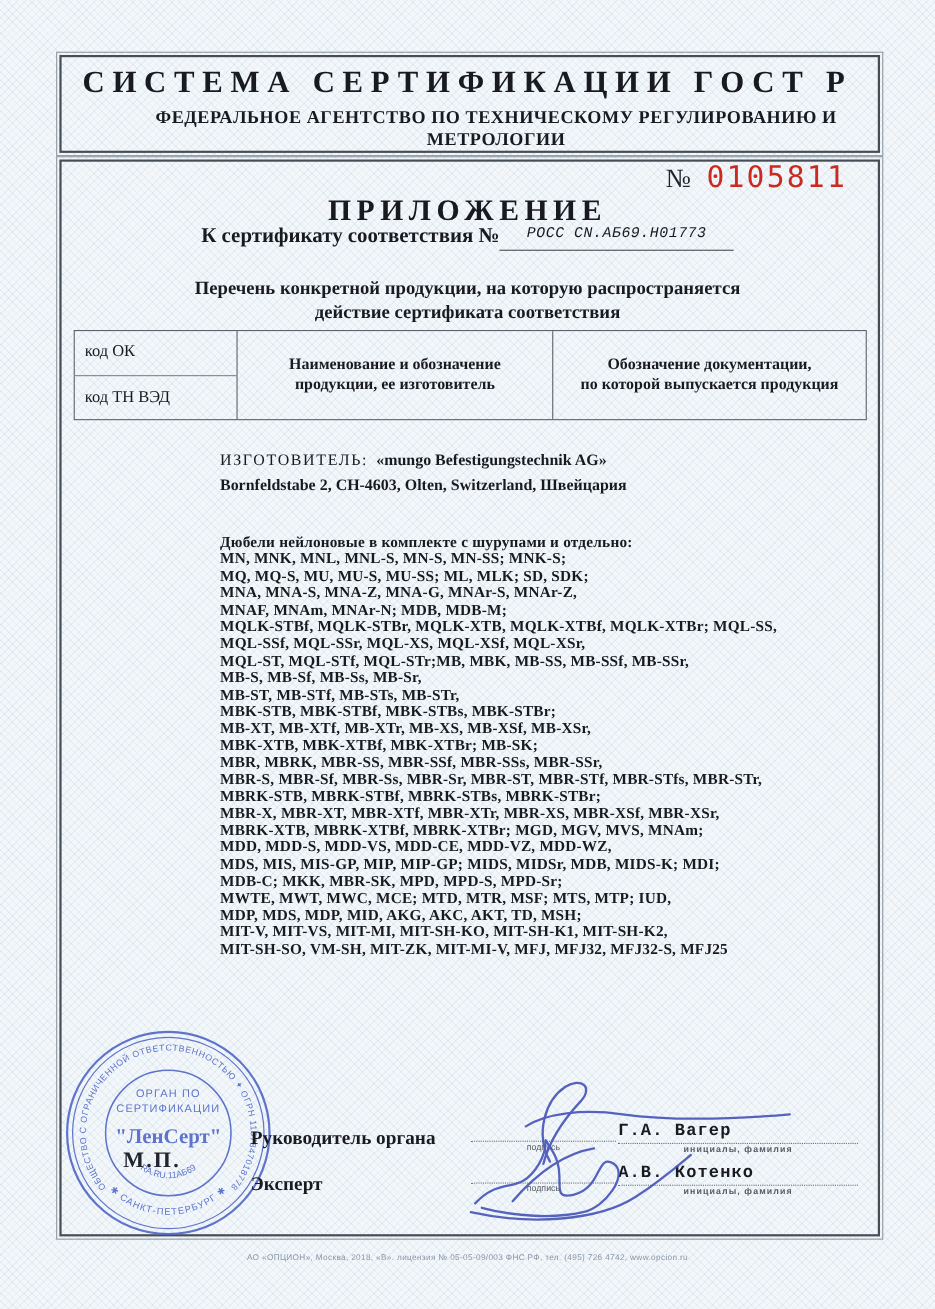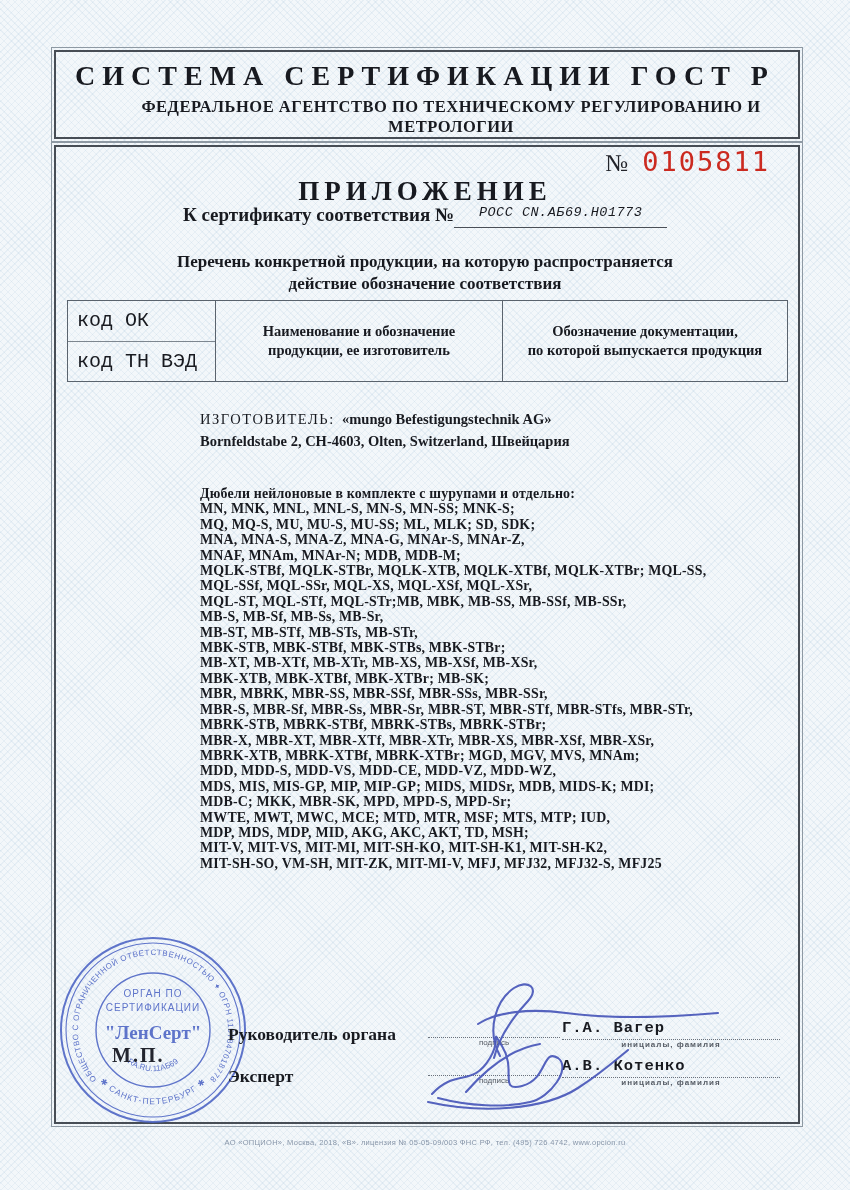--- a/index.html
+++ b/index.html
@@ -28,21 +28,21 @@
   .cert-row{position:absolute;left:54px;top:204px;width:742px;display:flex;
     justify-content:center;align-items:flex-end;}
   .cert-label{font-size:19px;font-weight:bold;padding-bottom:2px;}
   .cert-value{font-family:"Liberation Mono","DejaVu Sans Mono",monospace;font-size:13.5px;
     letter-spacing:.5px;border-bottom:1px solid #4a4f57;padding:0 14px 7px 14px;min-width:185px;text-align:center;font-style:italic;}
   .subtitle{position:absolute;left:54px;width:742px;text-align:center;font-size:17px;font-weight:bold;}
   .sub1{top:252px;} .sub2{top:274px;}
   .ptable{position:absolute;left:67px;top:300px;width:719px;height:80px;display:grid;
     grid-template-columns:148px 287px 284px;border:1px solid #5a636d;}
   .ptable .c1{border-right:1px solid #5a636d;display:flex;flex-direction:column;}
-  .ptable .c1 .cell{flex:1;display:flex;align-items:center;padding-left:9px;font-size:20px;font-family:Liberation Mono, monospace;}
+  .ptable .c1 .cell{flex:1;display:flex;align-items:center;padding-left:9px;font-size:15px;}
   .ptable .c1 .cell.top{border-bottom:1px solid #7d868f;}
   .ptable .c2{border-right:1px solid #5a636d;}
   .ptable .c2,.ptable .c3{display:flex;flex-direction:column;justify-content:center;
     text-align:center;font-size:14.5px;font-weight:bold;line-height:19px;}
   .maker{position:absolute;left:200px;top:408px;width:575px;font-size:14.5px;line-height:22px;}
   .maker .lbl{letter-spacing:1.5px;}
   .maker b{font-weight:bold;}
   .products{position:absolute;left:200px;top:486px;width:600px;}
   .code-intro,.code-line{font-size:13.9px;font-weight:bold;line-height:15.4px;
     letter-spacing:.2px;white-space:nowrap;}
@@ -81,21 +81,21 @@
     <span class="nsign">№</span>
     <span class="nval">0105811</span>
   </div>
 
   <div class="doc-title">ПРИЛОЖЕНИЕ</div>
   <div class="cert-row">
     <span class="cert-label">К сертификату соответствия №</span>
     <span class="cert-value">РОСС CN.АБ69.Н01773</span>
   </div>
   <div class="subtitle sub1">Перечень конкретной продукции,  на которую распространяется</div>
-  <div class="subtitle sub2">действие обозначение соответствия</div>
+  <div class="subtitle sub2">действие сертификата соответствия</div>
 
   <div class="ptable">
     <div class="c1">
       <div class="cell top">код ОК</div>
       <div class="cell">код ТН ВЭД</div>
     </div>
     <div class="c2">
       <span>Наименование и обозначение</span>
       <span>продукции, ее изготовитель</span>
     </div>

